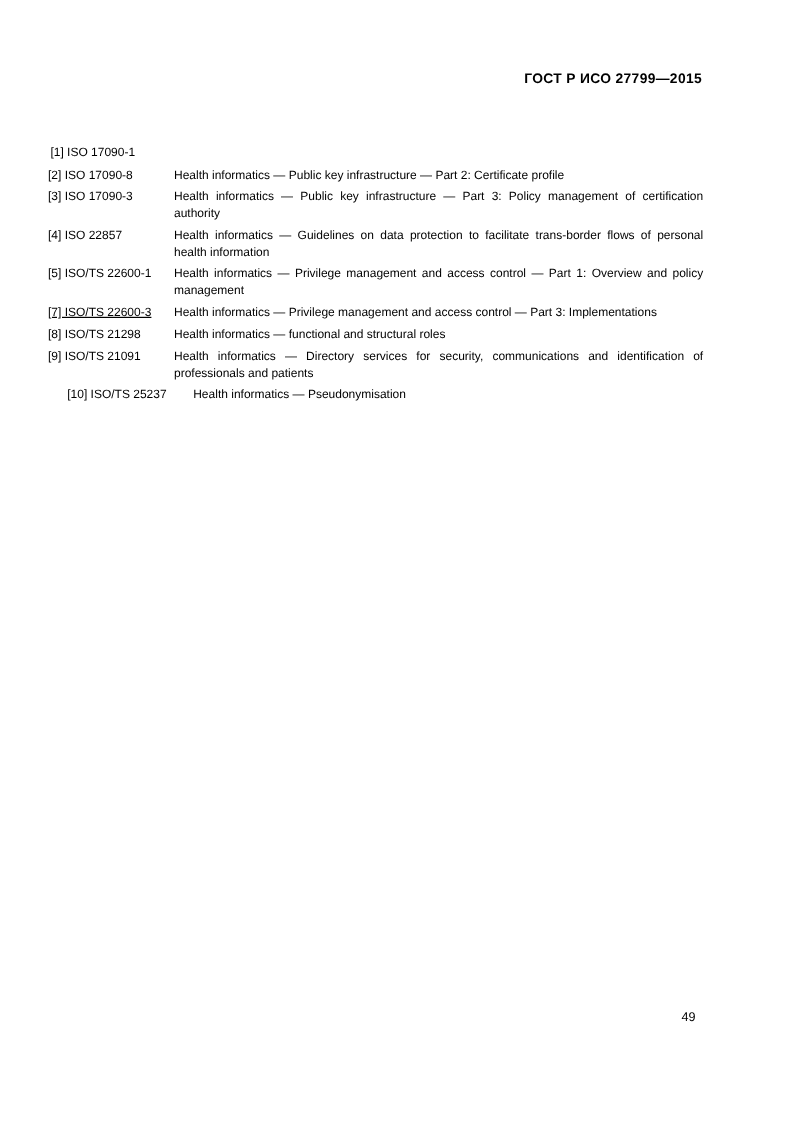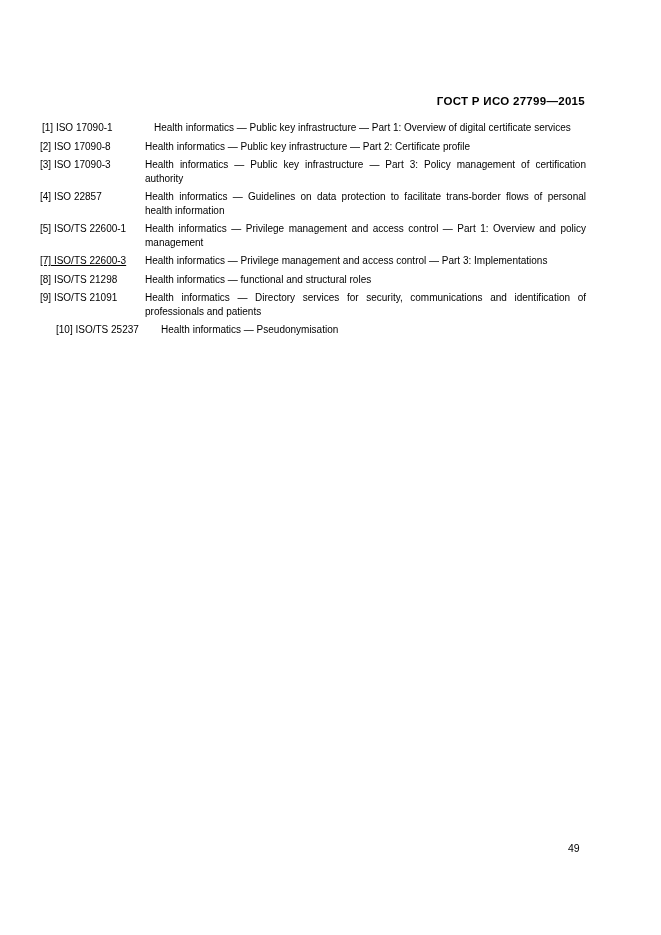--- a/index.html
+++ b/index.html
@@ -23,21 +23,20 @@
     box-sizing: border-box;
   }
   .header {
     position: absolute;
     top: 60px;
     right: 76px;
     font-size: 11.5px;
     font-weight: bold;
     letter-spacing: 0.3px;
     white-space: nowrap;
-    margin-top: 35px;
   }
   .doc-title {
     position: absolute;
     top: 90px;
     left: 0;
     width: 661px;
     text-align: center;
     font-size: 11.5px;
     font-weight: bold;
     letter-spacing: 0.2px;
@@ -88,21 +87,20 @@
 <body>
 
 <div class="page">
 
   <div class="header">ГОСТ Р ИСО 27799—2015</div>
 
 
   <div class="biblio">
     <div class="entry e1">
       <span class="num">[1]  ISO 17090-1</span>
-      <span class="txt">Health informatics — Public key infrastructure — Part 1: Overview of digital certificate services</span>
     </div>
     <div class="entry e2">
       <span class="num">[2]  ISO 17090-8</span>
       <span class="txt">Health informatics — Public key infrastructure — Part 2: Certificate profile</span>
     </div>
     <div class="entry e3">
       <span class="num">[3]  ISO 17090-3</span>
       <span class="txt">Health informatics — Public key infrastructure — Part 3: Policy management of certification authority</span>
     </div>
     <div class="entry e4">

